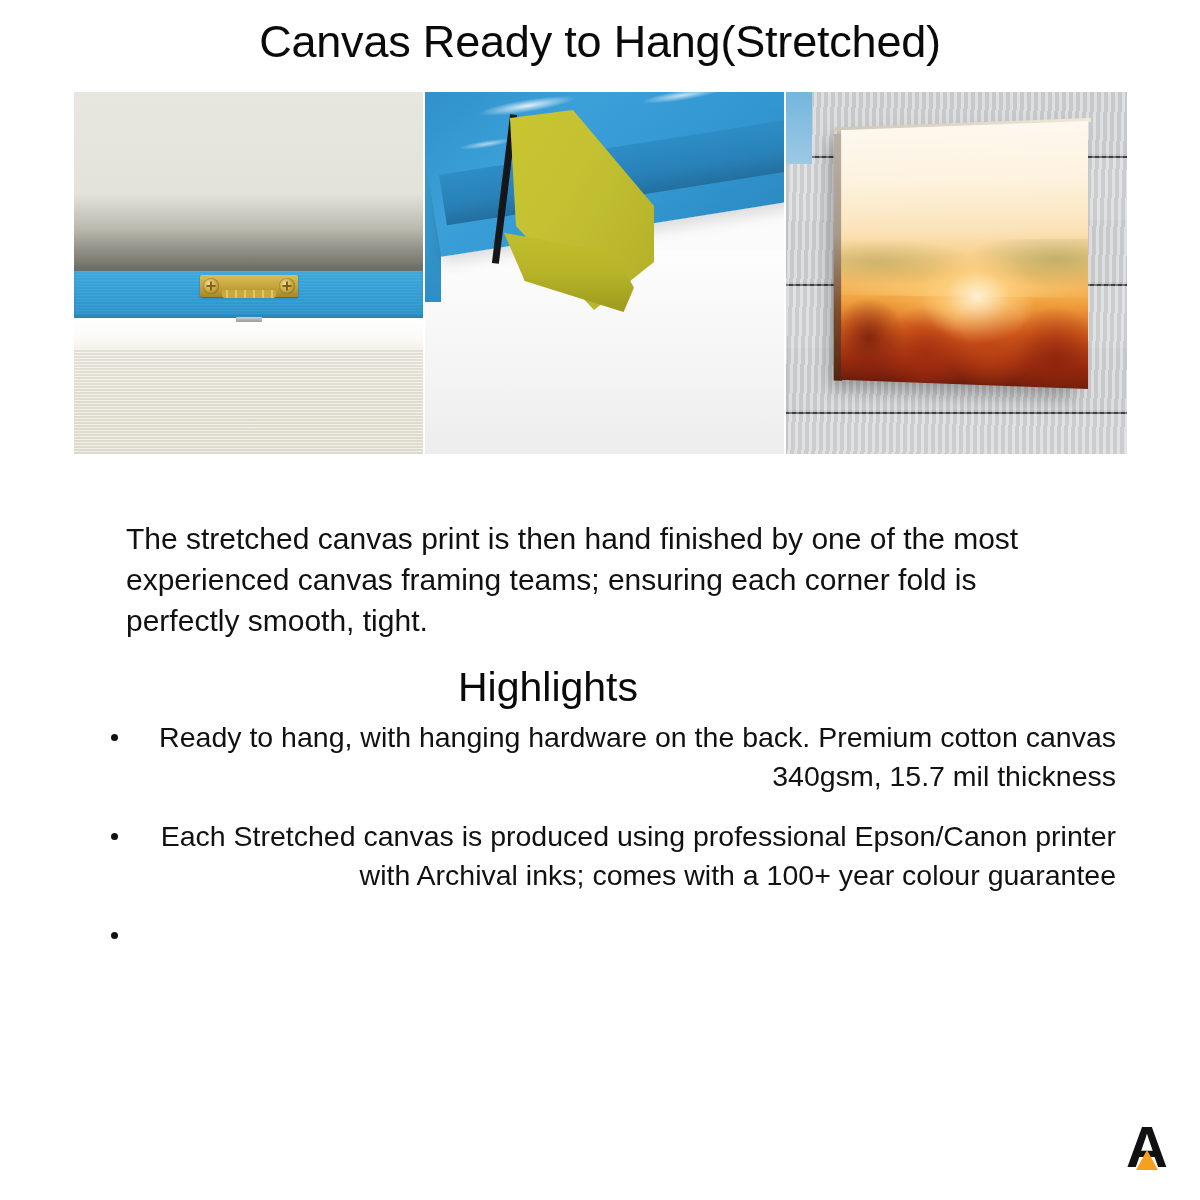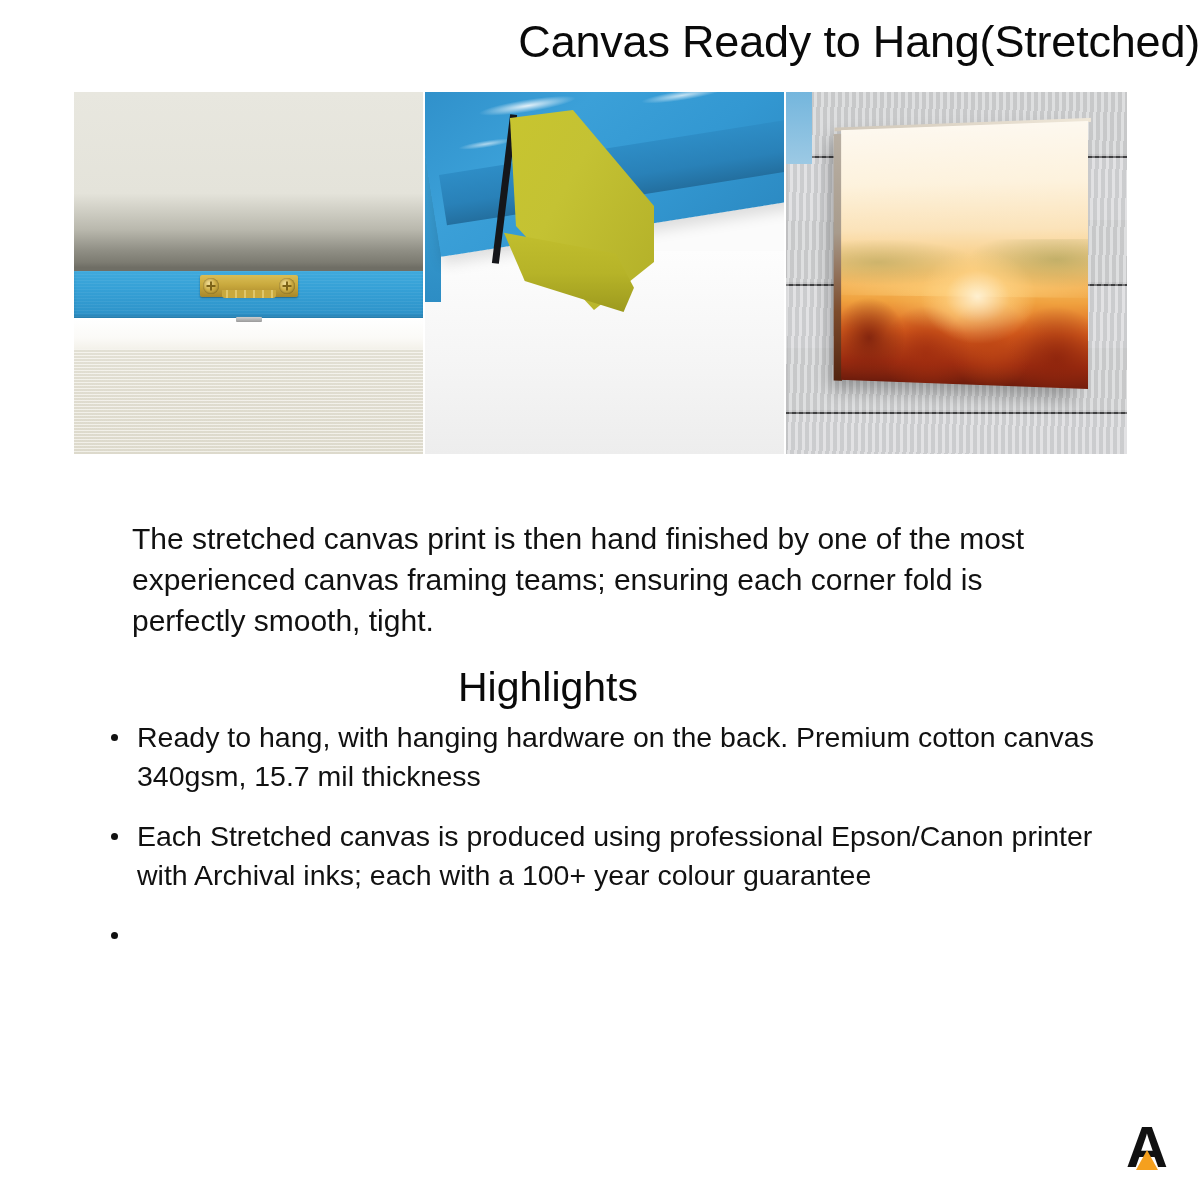--- a/index.html
+++ b/index.html
@@ -16,21 +16,21 @@
     overflow: hidden;
     position: relative;
   }
 
   
   .page-title {
     position: absolute;
     left: 0;
     top: 14px;
     width: 1200px;
-    text-align: right;
+    text-align: center;
     font-size: 45px;
     line-height: 56px;
     font-weight: 400;
     letter-spacing: -0.2px;
     color: #0a0a0a;
     white-space: nowrap;
   }
 
   
   .gallery {
@@ -294,21 +294,20 @@
   
   .lead {
     position: absolute;
     left: 126px;
     top: 488px;
     width: 952px;
     font-size: 30px;
     line-height: 41px;
     font-weight: 400;
     color: #111111;
-    margin-left: 6px;
   }
 
   
   .highlights-title {
     position: absolute;
     left: 0;
     top: 628px;
     width: 1096px;
     text-align: center;
     font-size: 41px;
@@ -319,20 +318,21 @@
 
   
   .highlights-list {
     position: absolute;
     left: 106px;
     top: 718px;
     width: 1010px;
     margin: 0;
     padding: 0;
     list-style: none;
+    text-align: right;
   }
   .highlight-item {
     position: relative;
     padding-left: 31px;
     margin-bottom: 21px;
     font-size: 28.5px;
     line-height: 39px;
     font-weight: 400;
     color: #111111;
   }
@@ -424,21 +424,21 @@
 
 <h2 class="highlights-title">Highlights</h2>
 
 <ul class="highlights-list">
   <li class="highlight-item">
     <span class="dot"></span>
     <span>Ready to hang,  with hanging hardware on the back.  Premium cotton canvas 340gsm, 15.7 mil thickness</span>
   </li>
   <li class="highlight-item">
     <span class="dot"></span>
-    <span>Each Stretched canvas is produced using professional Epson/Canon printer with Archival inks; each with a 100+ year colour guarantee</span>
+    <span>Each Stretched canvas is produced using professional Epson/Canon printer with Archival inks; comes with a 100+ year colour guarantee</span>
   </li>
   <li class="highlight-item">
     <span class="dot"></span>
   </li>
 </ul>
 
 <div class="brand-logo">
   <span class="logo-a-wrap">
     <span>A</span>
     <span class="logo-tri"></span>

